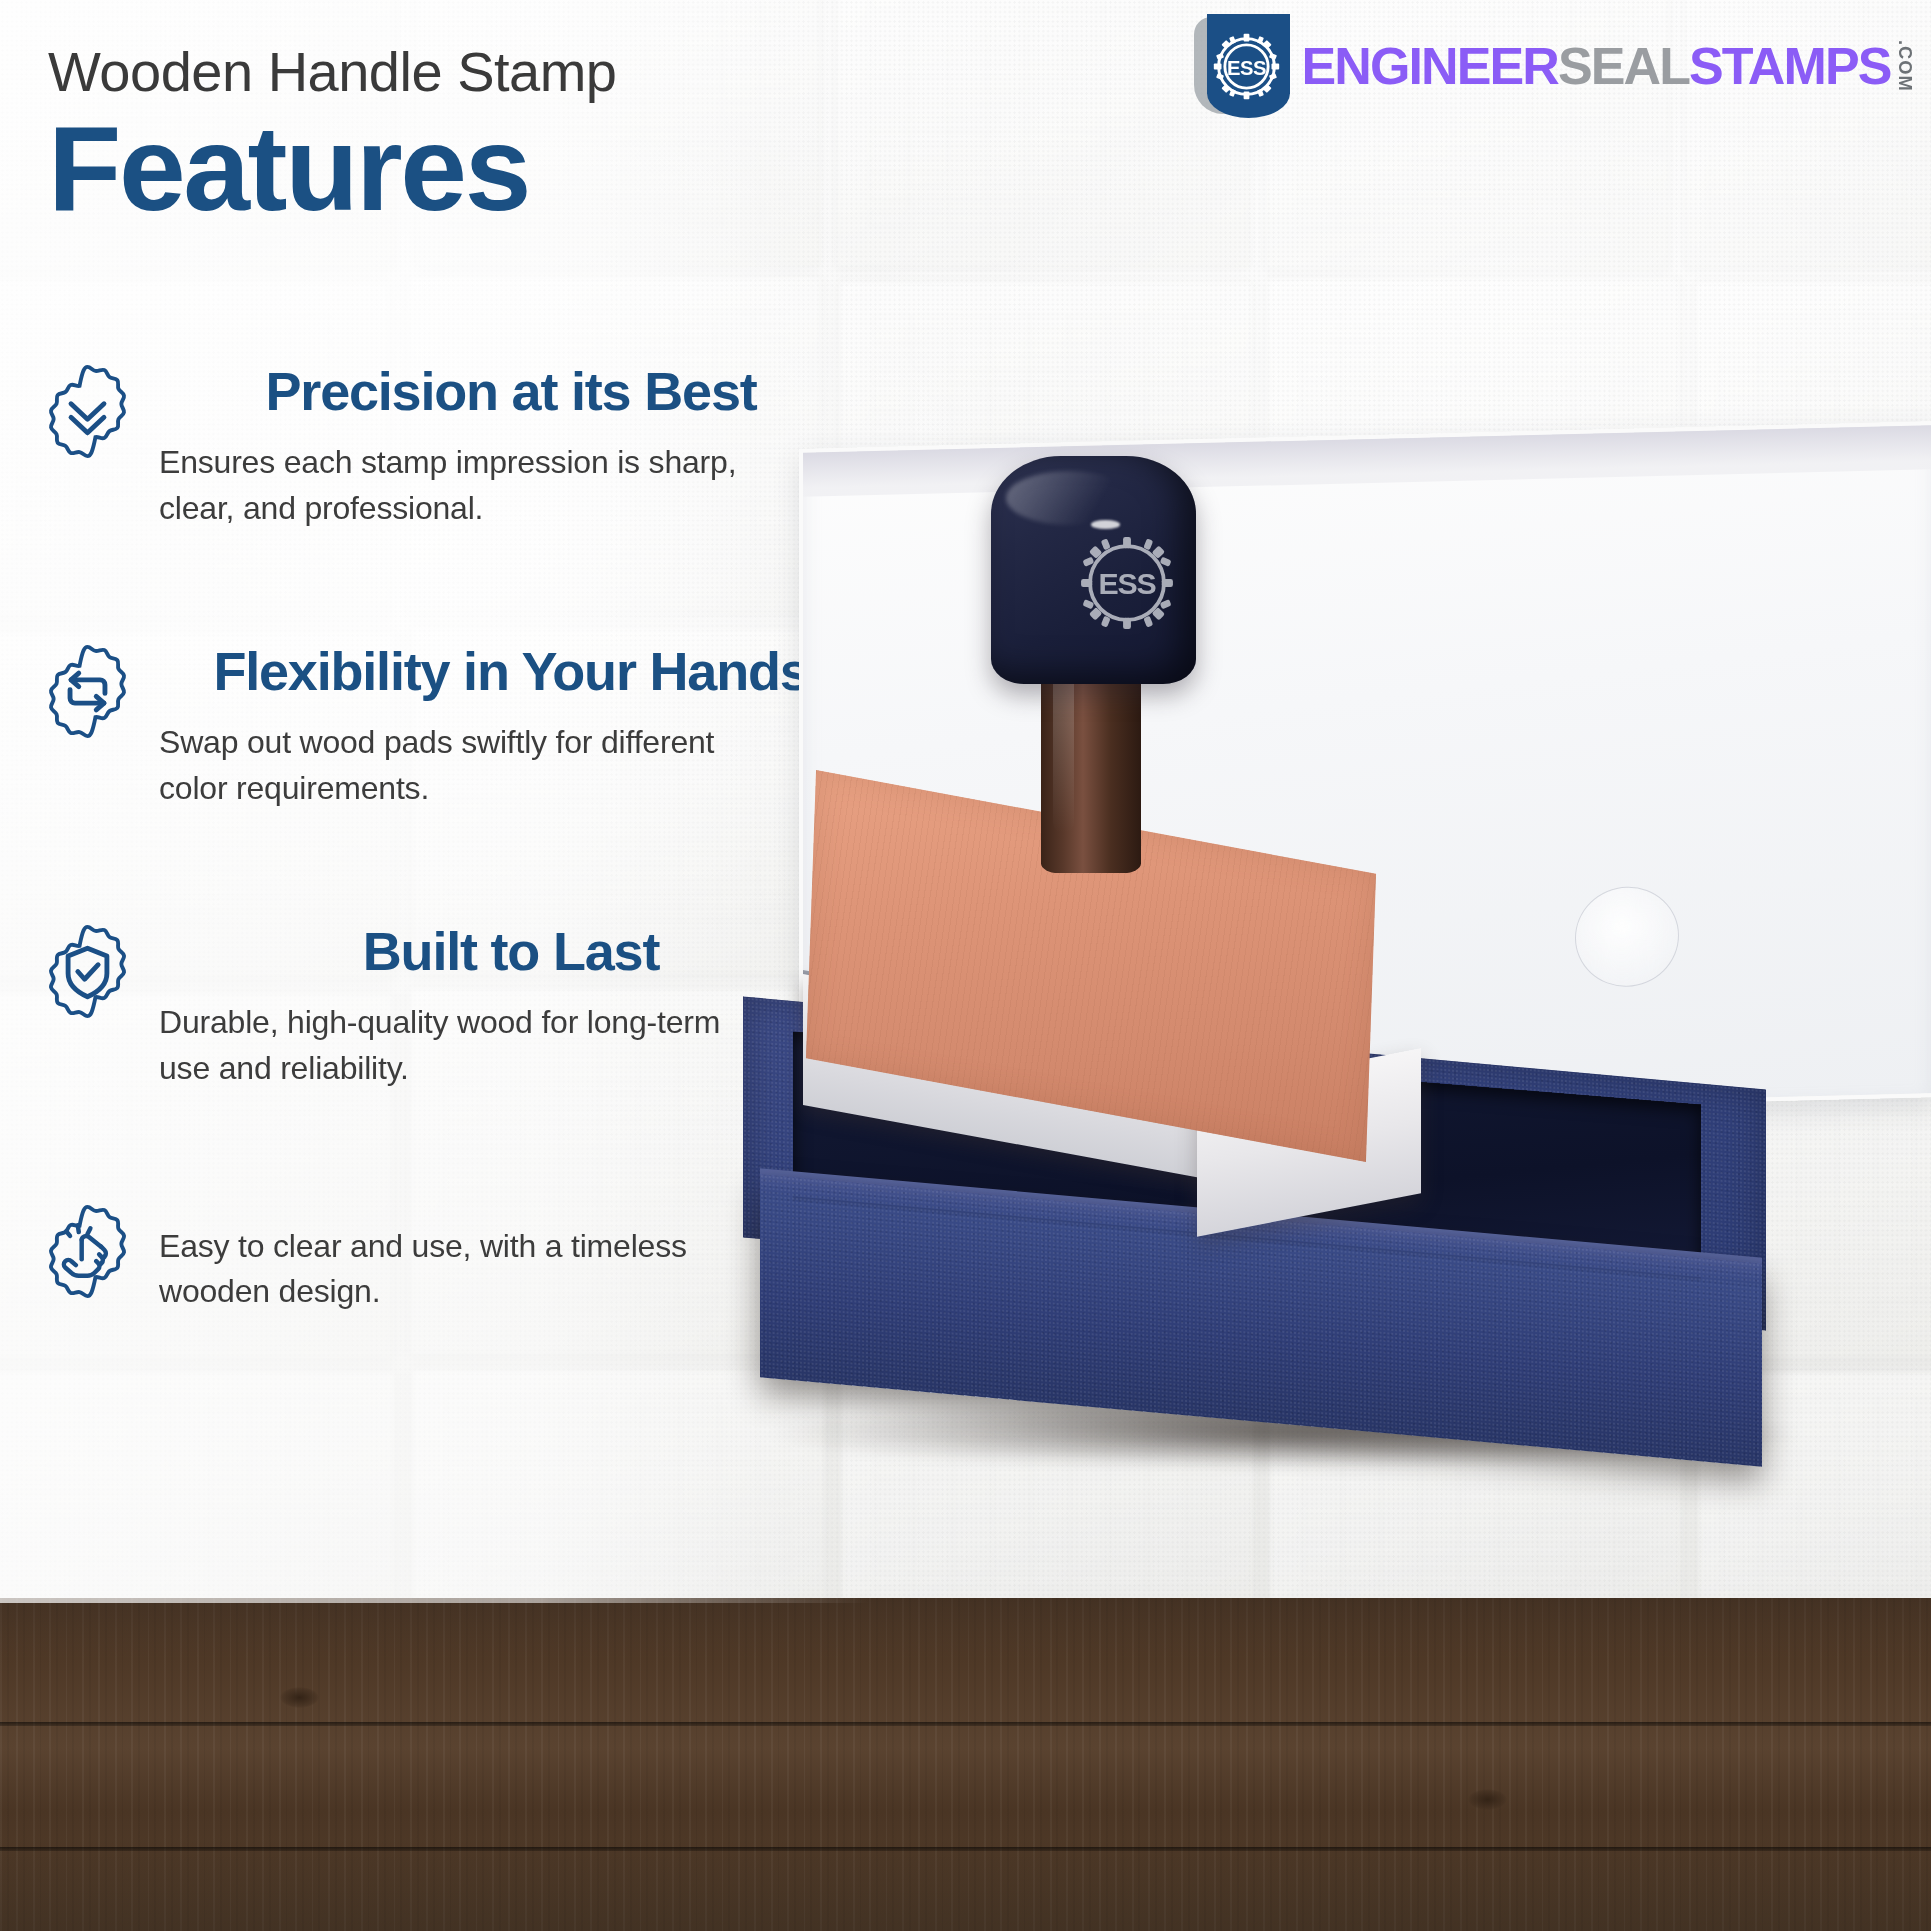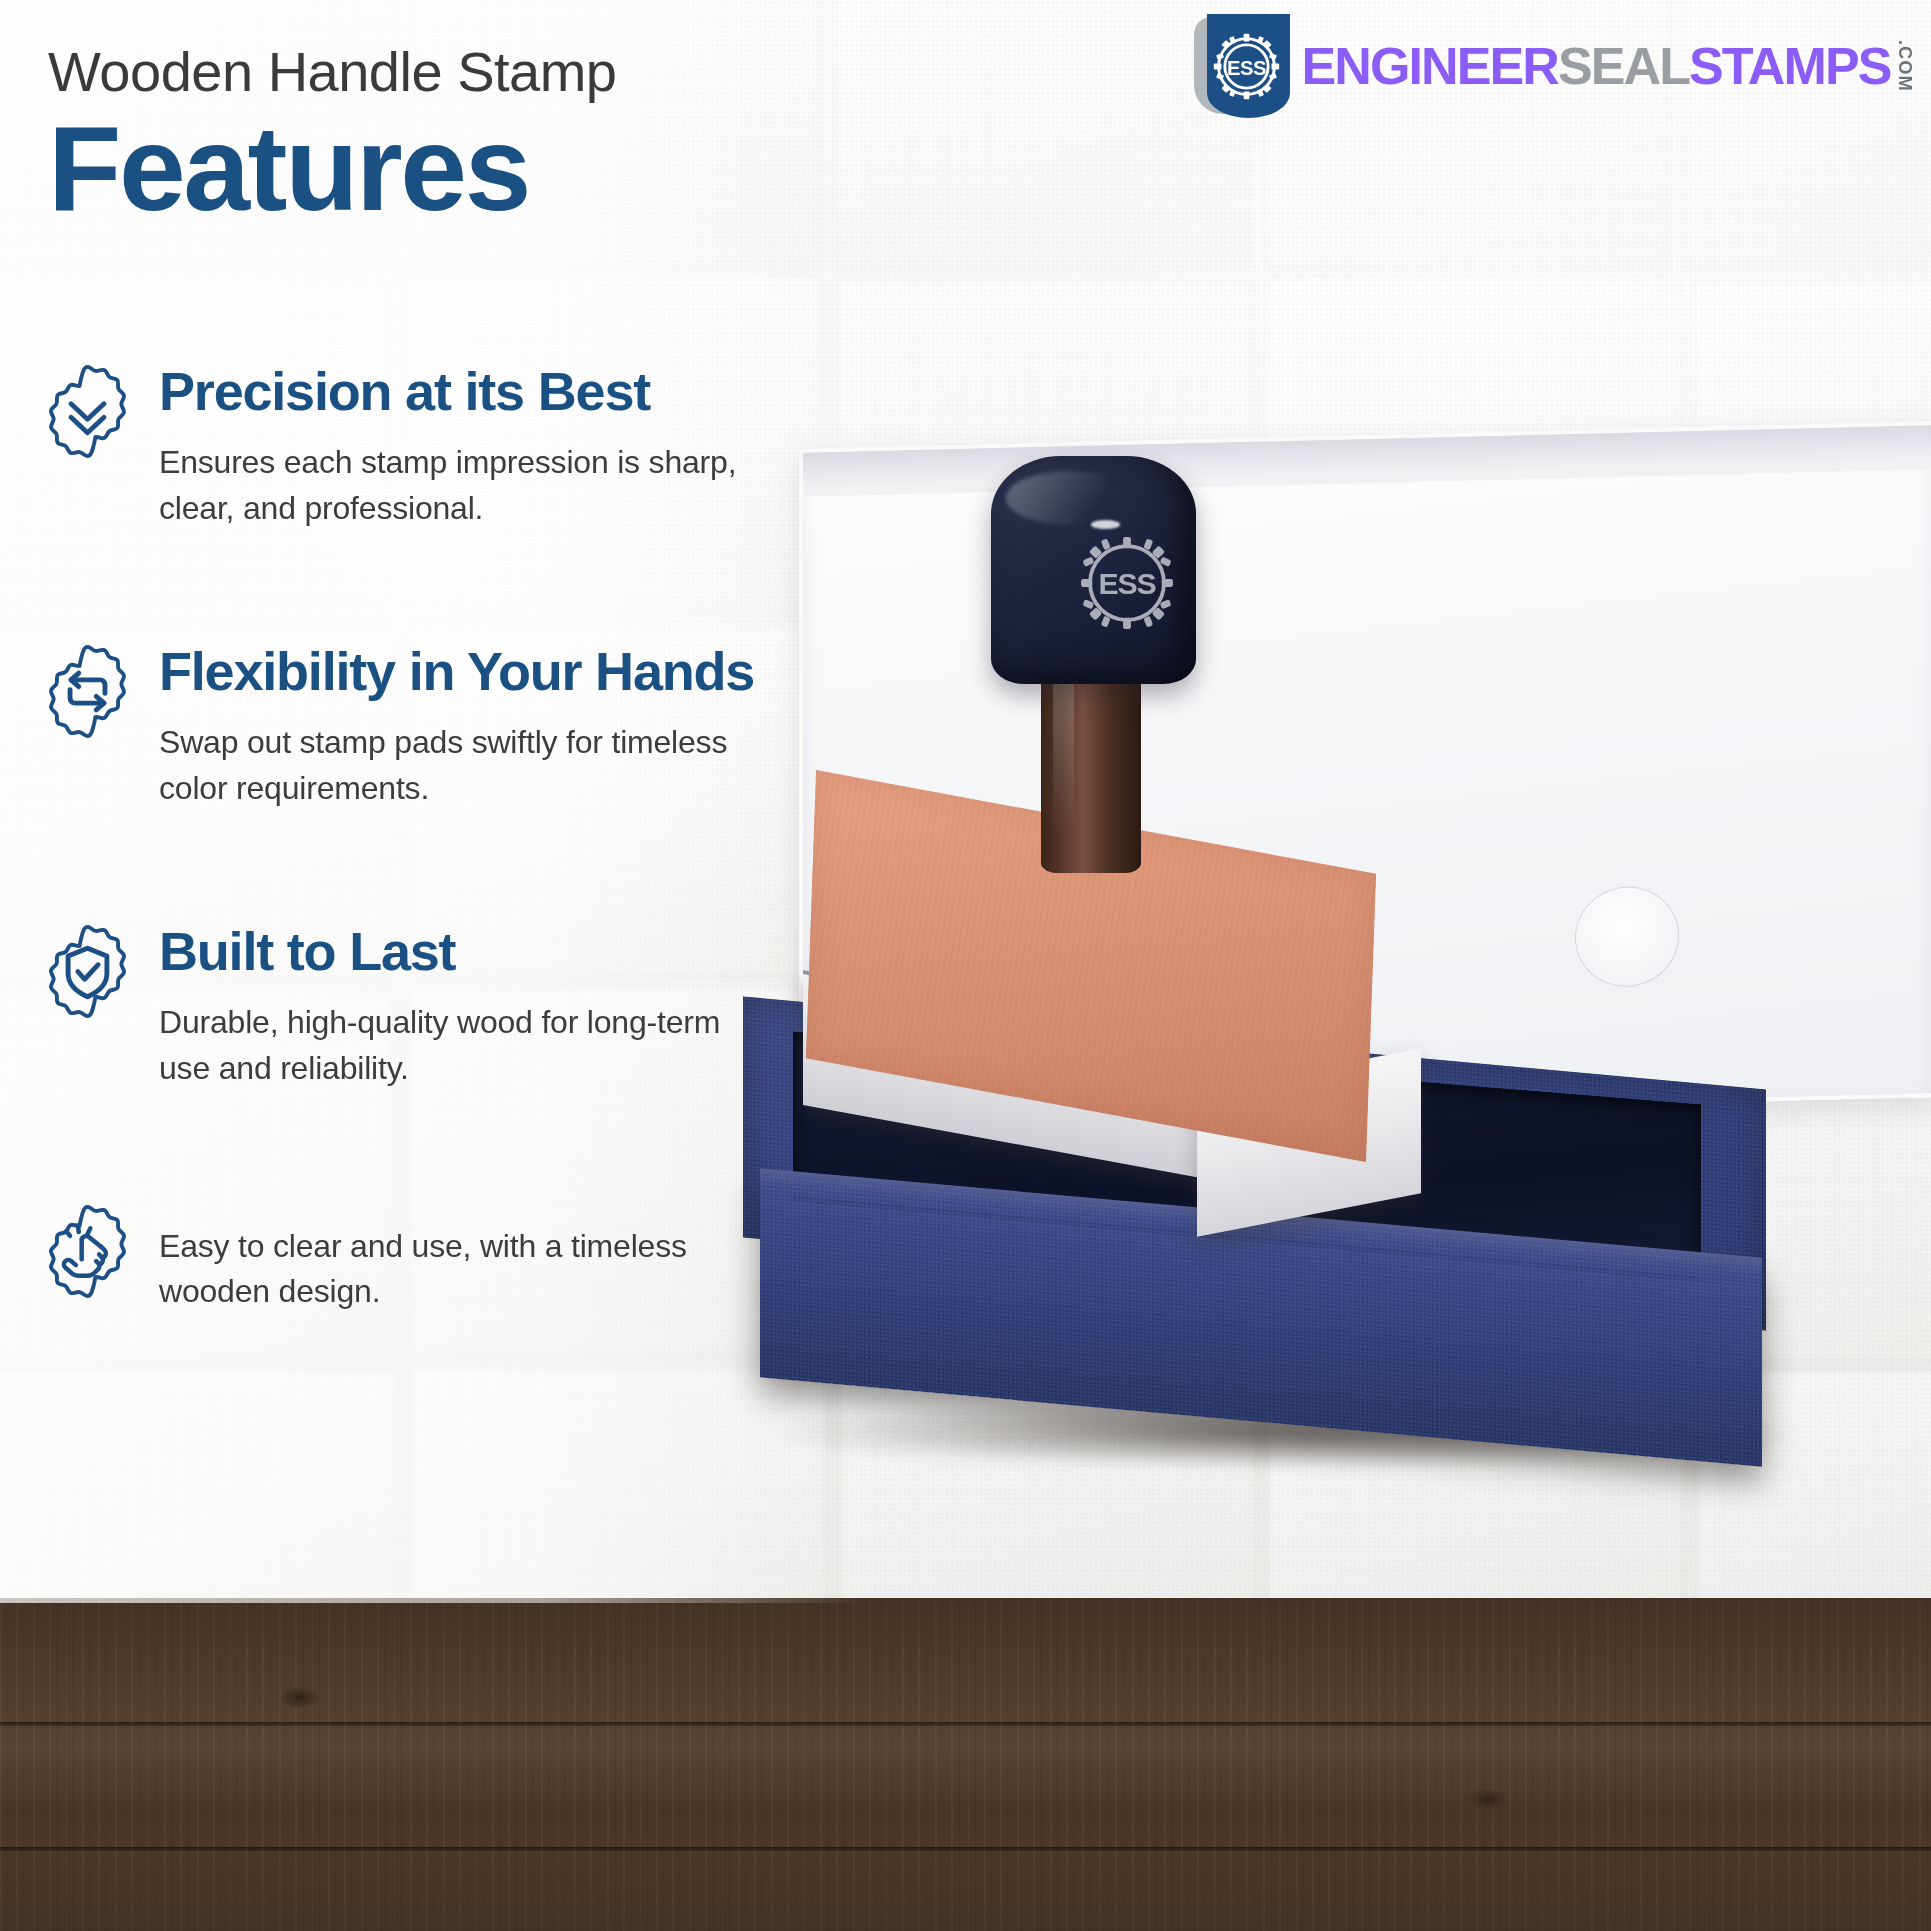--- a/index.html
+++ b/index.html
@@ -121,20 +121,21 @@
   
   .features{ position:absolute; left:33px; top:357px; width:830px; }
   .feature{ position:relative; min-height:280px; }
   .feature-icon{
     position:absolute; left:5.8px; top:5.8px; width:97px; height:97px;
   }
   .feature-body{ margin-left:126px; padding-top:5.8px; }
   .f-title{
     font-size:54px; font-weight:700; color:#1b5083; letter-spacing:-1.2px;
     line-height:1.05;
+    text-align:center;
   }
   .f-desc{
     margin-top:21px; font-size:32px; font-weight:400; color:#3c3c3c;
     line-height:1.42; max-width:618px; letter-spacing:-0.2px;
   }
 
   
   .product{ position:absolute; left:714px; top:406px; width:1217px; height:1236px; }
 
   
@@ -375,21 +376,21 @@
       <svg width="97" height="97" viewBox="0 0 100 100">
         <path d="M50 4c3.2 0 5.1 3.6 8.2 4.2 3.1.6 6.3-2.1 9.1-.9 2.8 1.2 2.9 5.3 5.3 7.1 2.4 1.8 6.4 1 8.2 3.4 1.8 2.4-.1 6 1.1 8.8 1.2 2.8 5.1 3.9 5.7 7 .6 3.1-2.7 5.5-2.7 8.7 0 3.2 3.3 5.6 2.7 8.7-.6 3.1-4.5 4.2-5.7 7-1.2 2.8.7 6.4-1.1 8.8-1.8 2.4-5.8 1.6-8.2 3.4-2.4 1.8-2.5 5.9-5.3 7.1-2.8 1.2-6-1.5-9.1-.9C55.1 92.4 53.2 96 50 96c-3.2 0-5.1-3.6-8.2-4.2-3.1-.6-6.3 2.1-9.1.9-2.8-1.2-2.9-5.3-5.3-7.1-2.4-1.8-6.4-1-8.2-3.4-1.8-2.4.1-6-1.1-8.8-1.2-2.8-5.1-3.9-5.7-7-.6-3.1 2.7-5.5 2.7-8.7 0-3.2-3.3-5.6-2.7-8.7.6-3.1 4.5-4.2 5.7-7 1.2-2.8-.7-6.4 1.1-8.8 1.8-2.4 5.8-1.6 8.2-3.4 2.4-1.8 2.5-5.9 5.3-7.1 2.8-1.2 6 1.5 9.1.9C44.9 7.6 46.8 4 50 4z" fill="none" stroke="#1b4f86" stroke-width="4"></path>
         <path d="M33 38 H63 a5 5 0 0 1 5 5 V52" fill="none" stroke="#1b4f86" stroke-width="5" stroke-linecap="round" stroke-linejoin="round"></path>
         <path d="M41 31 L33 38 L41 45" fill="none" stroke="#1b4f86" stroke-width="5" stroke-linecap="round" stroke-linejoin="round"></path>
         <path d="M67 62 H37 a5 5 0 0 1 -5 -5 V48" fill="none" stroke="#1b4f86" stroke-width="5" stroke-linecap="round" stroke-linejoin="round"></path>
         <path d="M59 55 L67 62 L59 69" fill="none" stroke="#1b4f86" stroke-width="5" stroke-linecap="round" stroke-linejoin="round"></path>
       </svg>
     </div>
     <div class="feature-body">
       <div class="f-title">Flexibility in Your Hands</div>
-      <div class="f-desc">Swap out stamp pads swiftly for timeless color requirements.</div>
+      <div class="f-desc">Swap out wood pads swiftly for different color requirements.</div>
     </div>
   </div>
 
   <div class="feature">
     <div class="feature-icon">
       <svg width="97" height="97" viewBox="0 0 100 100">
         <path d="M50 4c3.2 0 5.1 3.6 8.2 4.2 3.1.6 6.3-2.1 9.1-.9 2.8 1.2 2.9 5.3 5.3 7.1 2.4 1.8 6.4 1 8.2 3.4 1.8 2.4-.1 6 1.1 8.8 1.2 2.8 5.1 3.9 5.7 7 .6 3.1-2.7 5.5-2.7 8.7 0 3.2 3.3 5.6 2.7 8.7-.6 3.1-4.5 4.2-5.7 7-1.2 2.8.7 6.4-1.1 8.8-1.8 2.4-5.8 1.6-8.2 3.4-2.4 1.8-2.5 5.9-5.3 7.1-2.8 1.2-6-1.5-9.1-.9C55.1 92.4 53.2 96 50 96c-3.2 0-5.1-3.6-8.2-4.2-3.1-.6-6.3 2.1-9.1.9-2.8-1.2-2.9-5.3-5.3-7.1-2.4-1.8-6.4-1-8.2-3.4-1.8-2.4.1-6-1.1-8.8-1.2-2.8-5.1-3.9-5.7-7-.6-3.1 2.7-5.5 2.7-8.7 0-3.2-3.3-5.6-2.7-8.7.6-3.1 4.5-4.2 5.7-7 1.2-2.8-.7-6.4 1.1-8.8 1.8-2.4 5.8-1.6 8.2-3.4 2.4-1.8 2.5-5.9 5.3-7.1 2.8-1.2 6 1.5 9.1.9C44.9 7.6 46.8 4 50 4z" fill="none" stroke="#1b4f86" stroke-width="4"></path>
         <path d="M50 26 L70 34 V52 c0 12-9 19-20 24 -11-5-20-12-20-24 V34 Z" fill="none" stroke="#1b4f86" stroke-width="5" stroke-linejoin="round"></path>
         <path d="M40 50 L47 58 L61 43" fill="none" stroke="#1b4f86" stroke-width="5" stroke-linecap="round" stroke-linejoin="round"></path>
       </svg>

